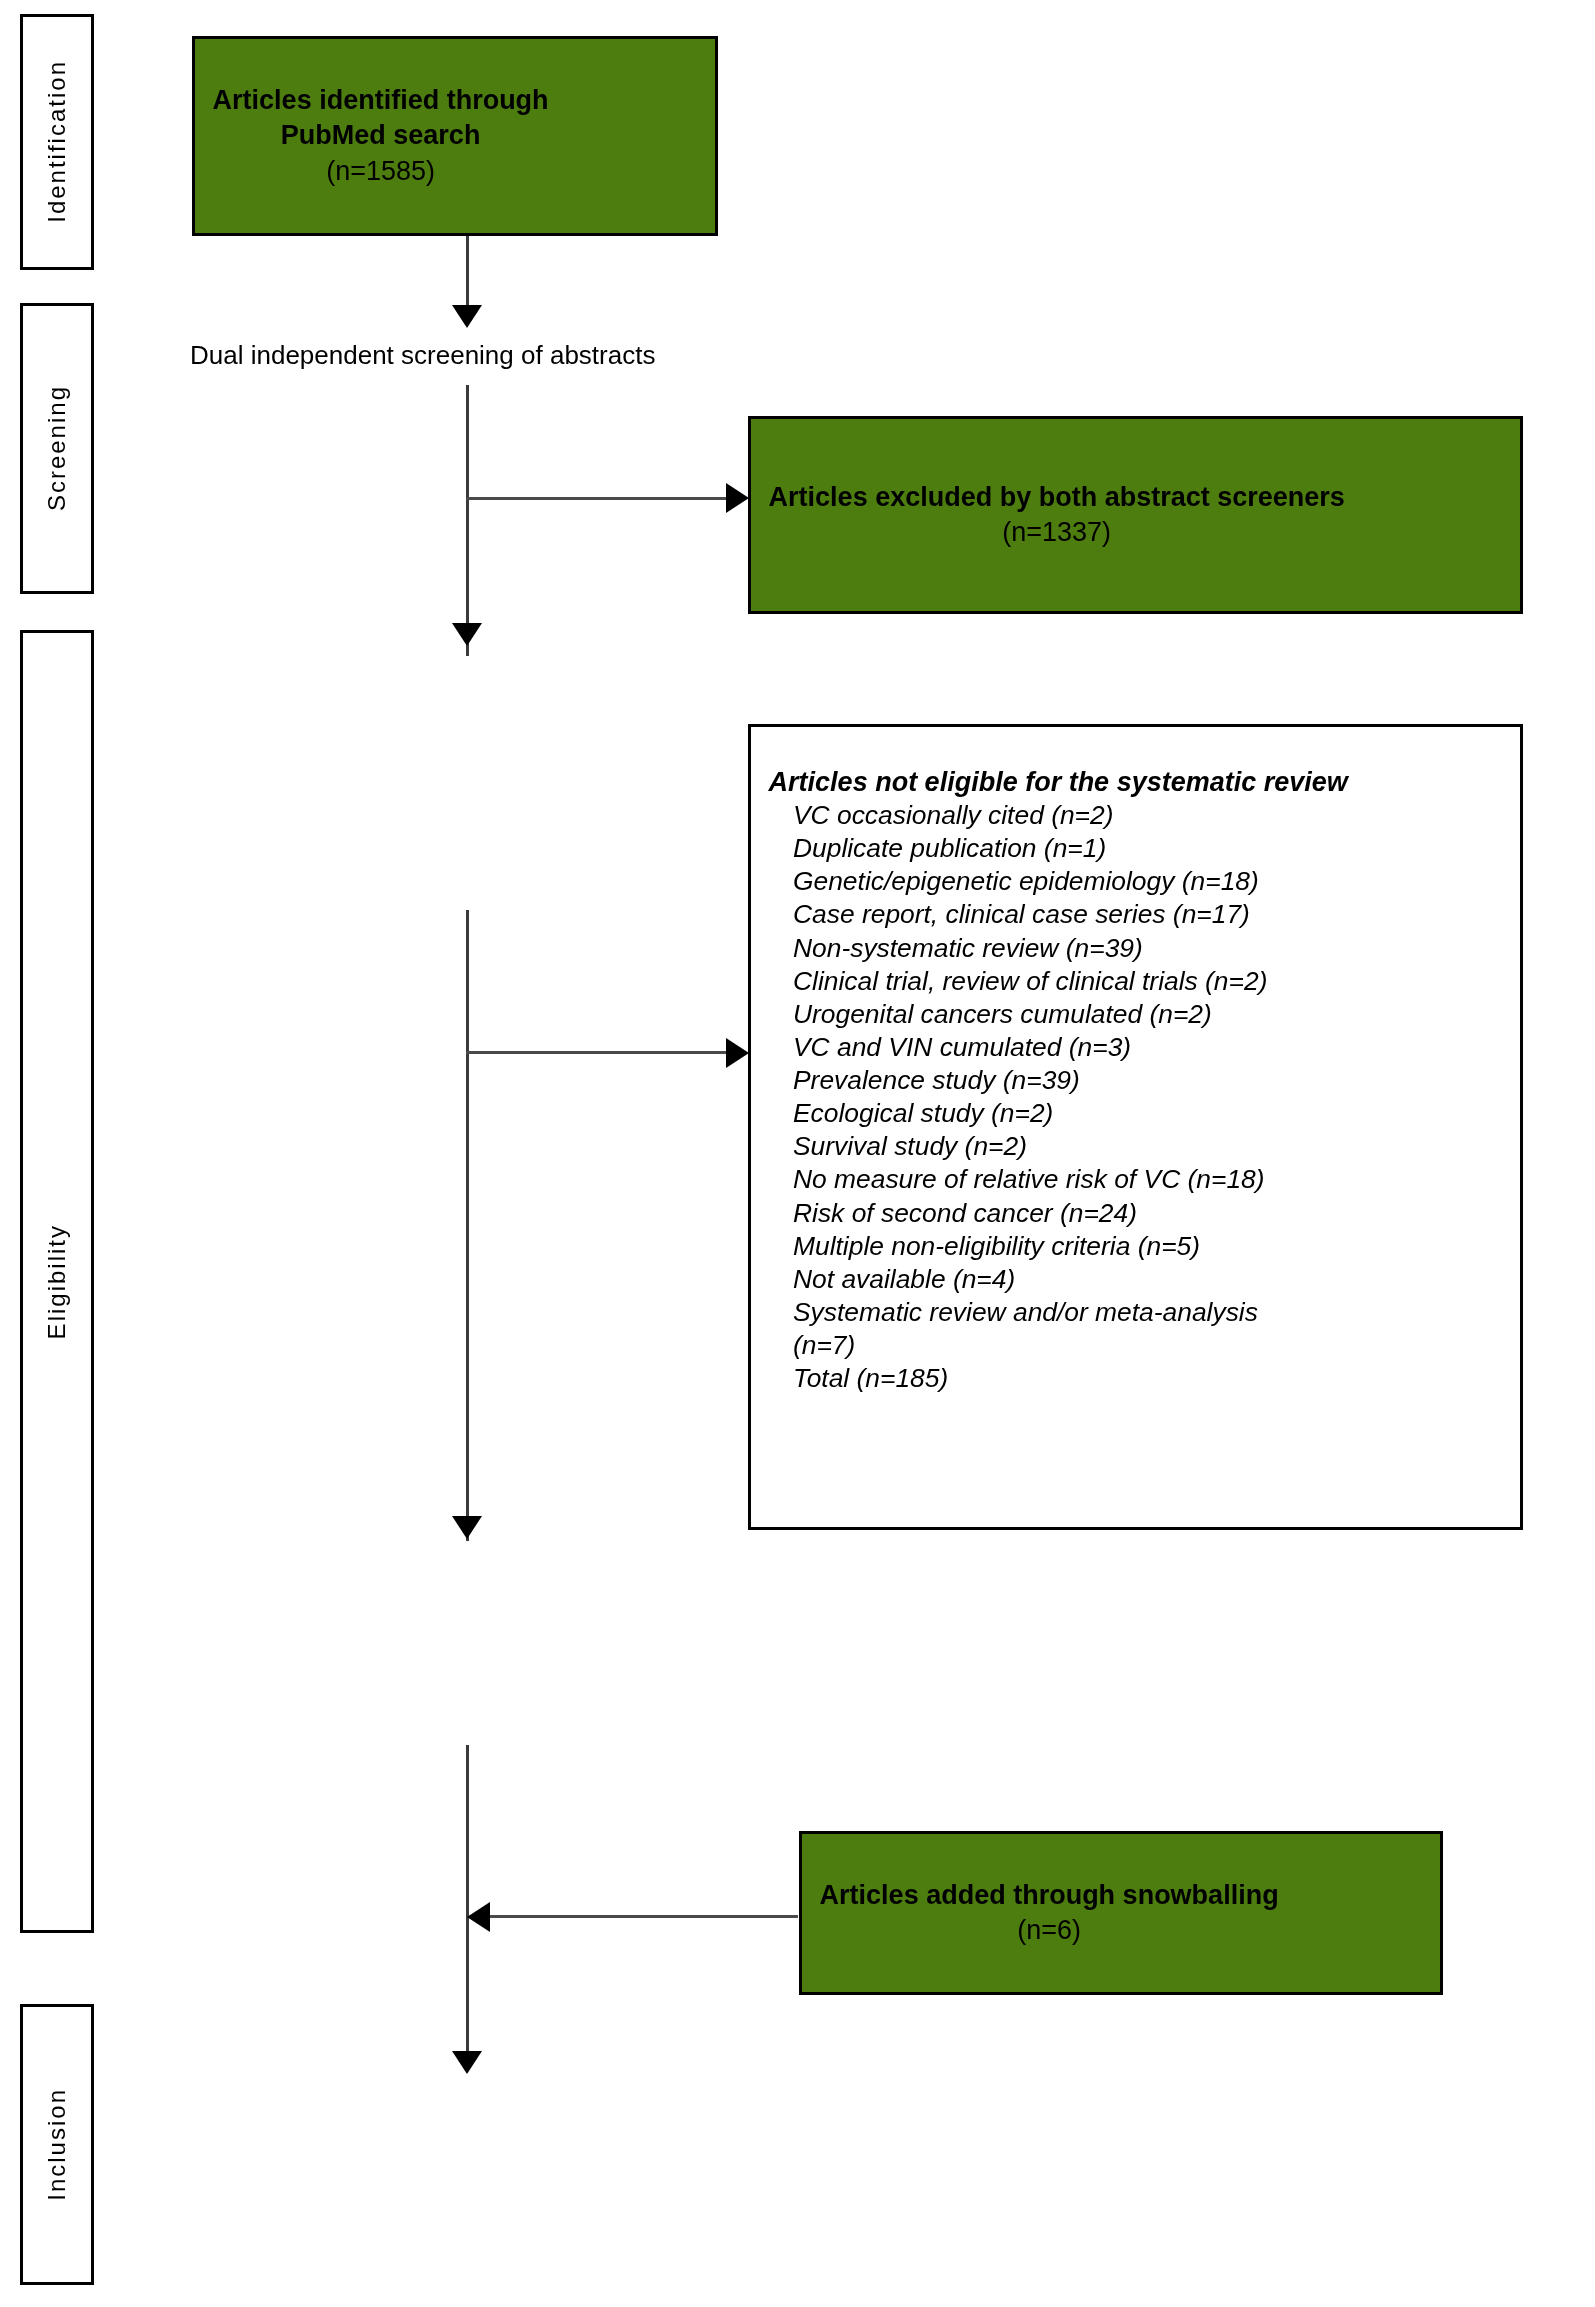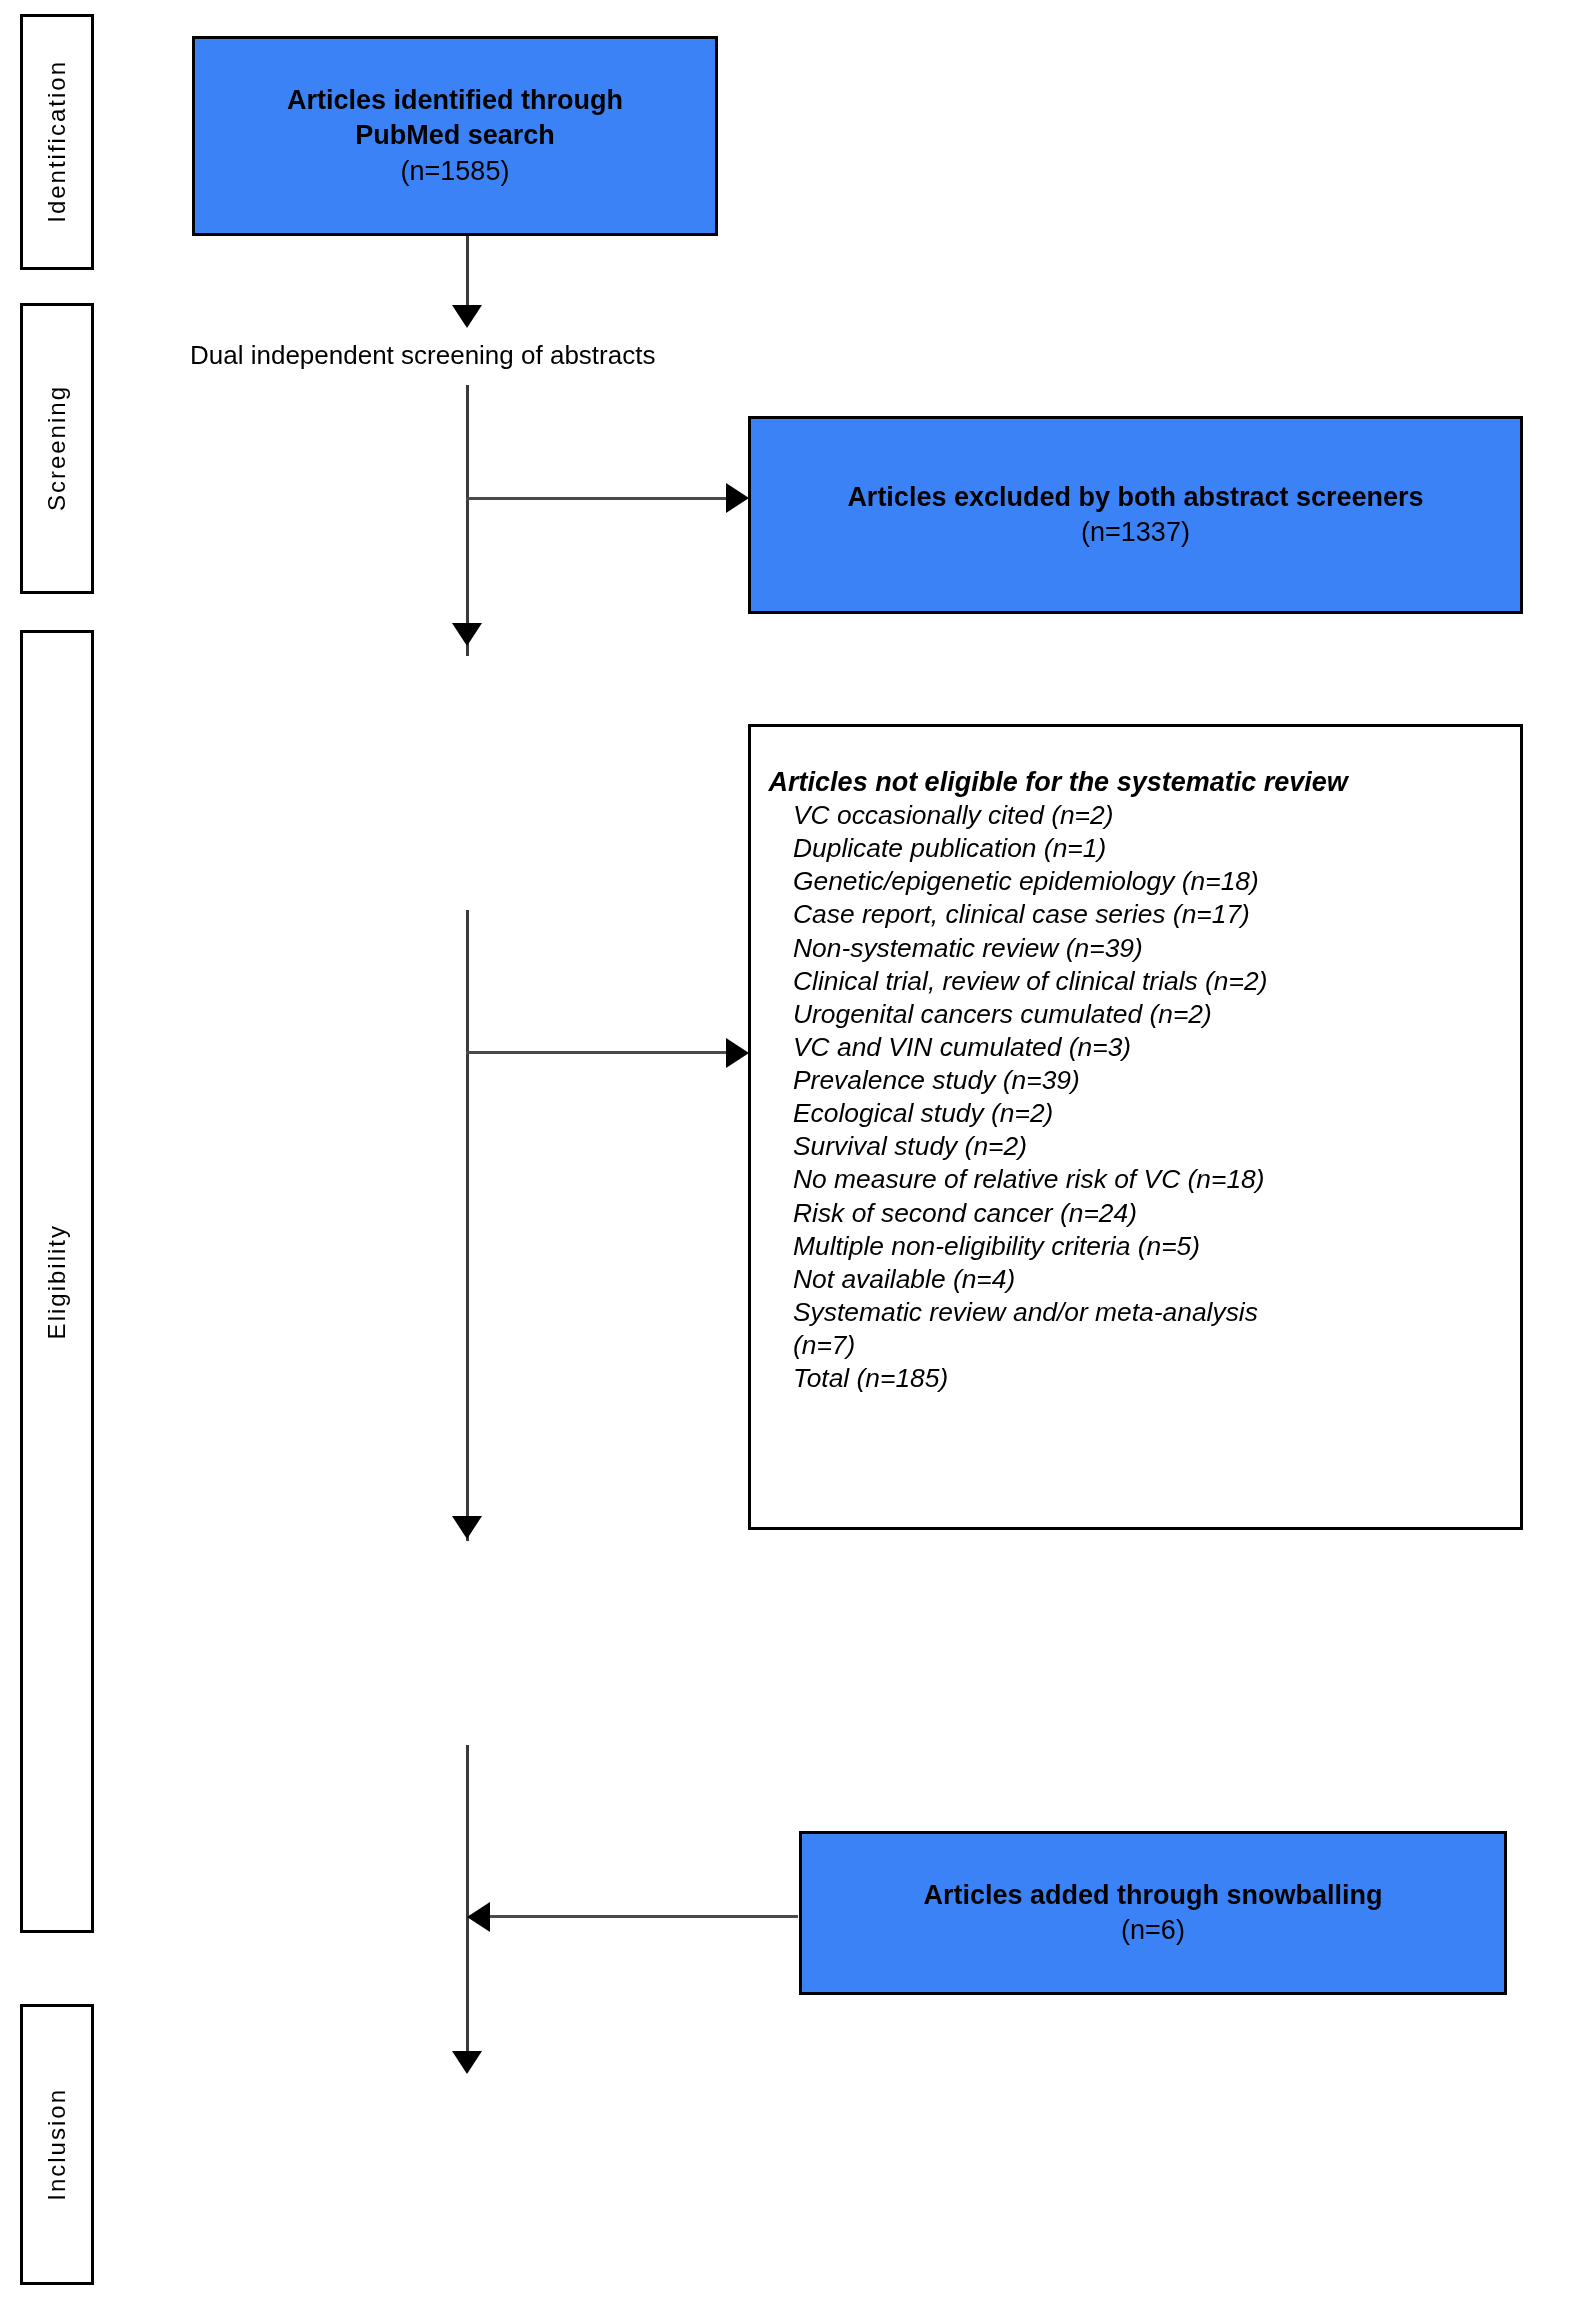--- a/index.html
+++ b/index.html
@@ -36,24 +36,23 @@
     letter-spacing: 2px;
     white-space: nowrap;
     line-height: 1;
   }
 
   
   .flow-box {
     position: absolute;
     box-sizing: border-box;
     border: 3.4px solid #000000;
-    background: #3b82f6;
+    background: #4d7c0f;
     display: flex;
     align-items: center;
-    justify-content: center;
     text-align: center;
   }
   .flow-box .btext {
     font-size: 27px;
     font-weight: bold;
     line-height: 1.30;
     padding: 0 17.6px;
   }
   .flow-box .btext .nline {
     font-weight: normal;
@@ -207,21 +206,21 @@
       <li>Total (n=185)</li>
     </ul>
   </div>
 
 
   <div class="vline" style="left:466px; top:1745px; height:315px;"></div>
   <div class="hline" style="left:487px; top:1915px; width:311px;"></div>
   <div class="arrow-left" style="left:467px; top:1902px;"></div>
   <div class="arrow-down" style="left:452px; top:2051px;"></div>
 
-  <div class="flow-box" style="left:799px; top:1831px; width:708px; height:164px;">
+  <div class="flow-box" style="left:799px; top:1831px; width:644px; height:164px;">
     <div class="btext">
       <span>Articles added through snowballing</span>
       <span class="nline">(n=6)</span>
     </div>
   </div>
 
 
 </div>
 
 

